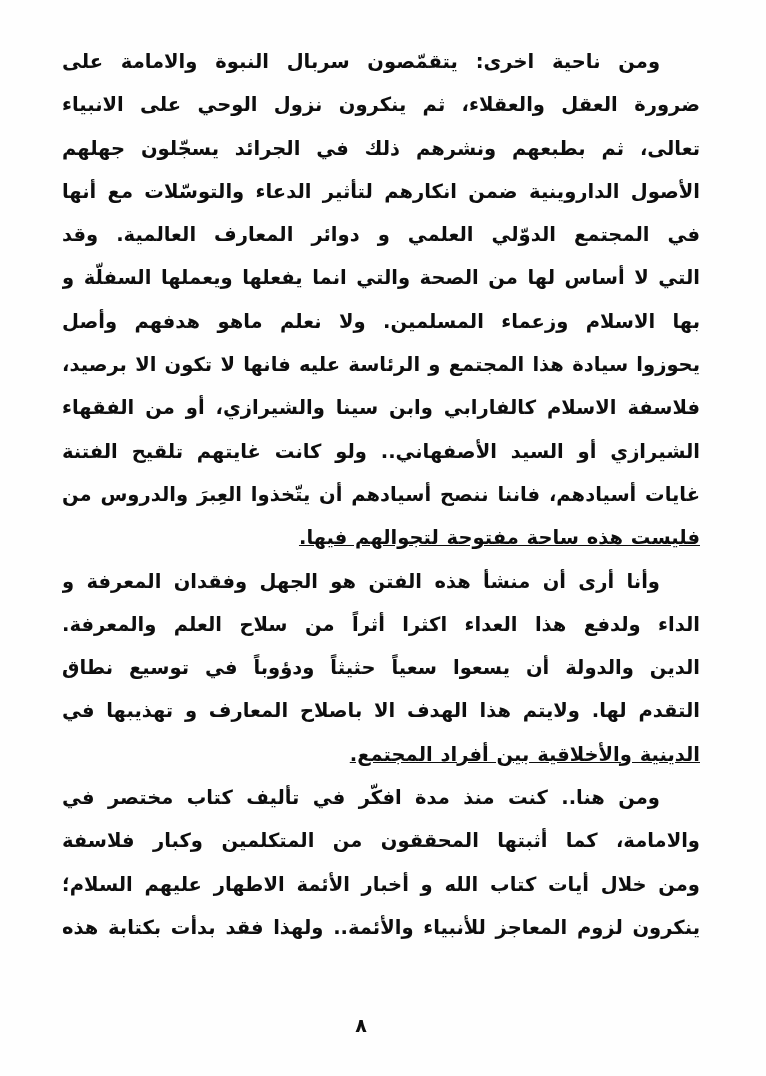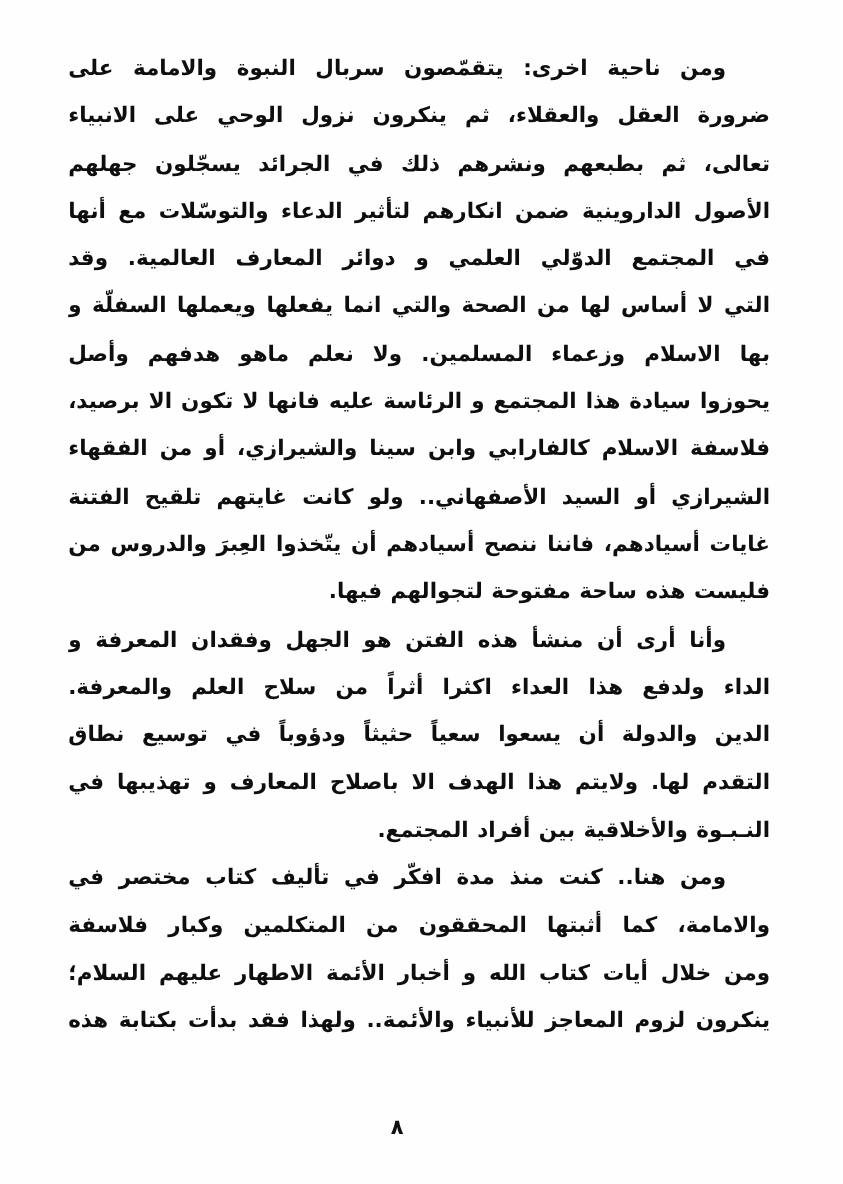--- a/index.html
+++ b/index.html
@@ -34,20 +34,21 @@
     text-align-last: justify;
     white-space: normal;
     word-spacing: 1px;
   }
   .ln.ind {
     text-indent: 40px; 
   }
   .ln.end {
     text-align: right;
     text-align-last: right; 
+    text-decoration: underline;
   }
   .page-number {
     position: absolute;
     top: 1010px;
     left: 0;
     right: 0;
     text-align: center;
     text-indent: 44px; 
     font-size: 19px;
     font-weight: bold;
@@ -69,21 +70,21 @@
     <div class="ln">بها الاسلام وزعماء المسلمين. ولا نعلم ماهو هدفهم وأصل مقاصدهم؟ فلوكانت غايتهم أن</div>
     <div class="ln">يحوزوا سيادة هذا المجتمع و الرئاسة عليه فانها لا تكون الا برصيد، فليجهدوا ليكونوا من</div>
     <div class="ln">فلاسفة الاسلام كالفارابي وابن سينا والشيرازي، أو من الفقهاء الكبار كالشيخ الأنصاري أو السيد</div>
     <div class="ln">الشيرازي أو السيد الأصفهاني.. ولو كانت غايتهم تلقيح الفتنة لافتتان الناس عن دينهم لتقديم</div>
     <div class="ln">غايات أسيادهم، فاننا ننصح أسيادهم أن يتّخذوا العِبرَ والدروس من الماضي و يرحوا أنفسهم،</div>
     <div class="ln end">فليست هذه ساحة مفتوحة لتجوالهم فيها.</div>
     <div class="ln ind">وأنا أرى أن منشأ هذه الفتن هو الجهل وفقدان المعرفة و الثقافة في الأمة، ولا دواء لعلاج هذا</div>
     <div class="ln">الداء ولدفع هذا العداء اكثرا أثراً من سلاح العلم والمعرفة. فالواجب يفرض على حُرّاس هذا</div>
     <div class="ln">الدين والدولة أن يسعوا سعياً حثيثاً ودؤوباً في توسيع نطاق المعارف الدينية، واعداد وسائل</div>
     <div class="ln">التقدم لها. ولايتم هذا الهدف الا باصلاح المعارف و تهذيبها في هذه البلاد، ونشر الكتب</div>
-    <div class="ln end">النـبـوة والأخلاقية بين أفراد المجتمع.</div>
+    <div class="ln end">الدينية والأخلاقية بين أفراد المجتمع.</div>
     <div class="ln ind">ومن هنا.. كنت منذ مدة افكّر في تأليف كتاب مختصر في مقاييس و ملاكـات النـبـوة</div>
     <div class="ln">والامامة، كما أثبتها المحققون من المتكلمين وكبار فلاسفة الاسلام بالأدلة والبراهين المنطقية،</div>
     <div class="ln">ومن خلال أيات كتاب الله و أخبار الأئمة الاطهار عليهم السلام؛ لأُلقم به حجراً في أفواه من</div>
     <div class="ln">ينكرون لزوم المعاجز للأنبياء والأئمة.. ولهذا فقد بدأت بكتابة هذه الرسالة المختصرة في: وجه</div>
   </div>
 
   <div class="page-number">٨</div>
 </div>
 
 </body></html>

